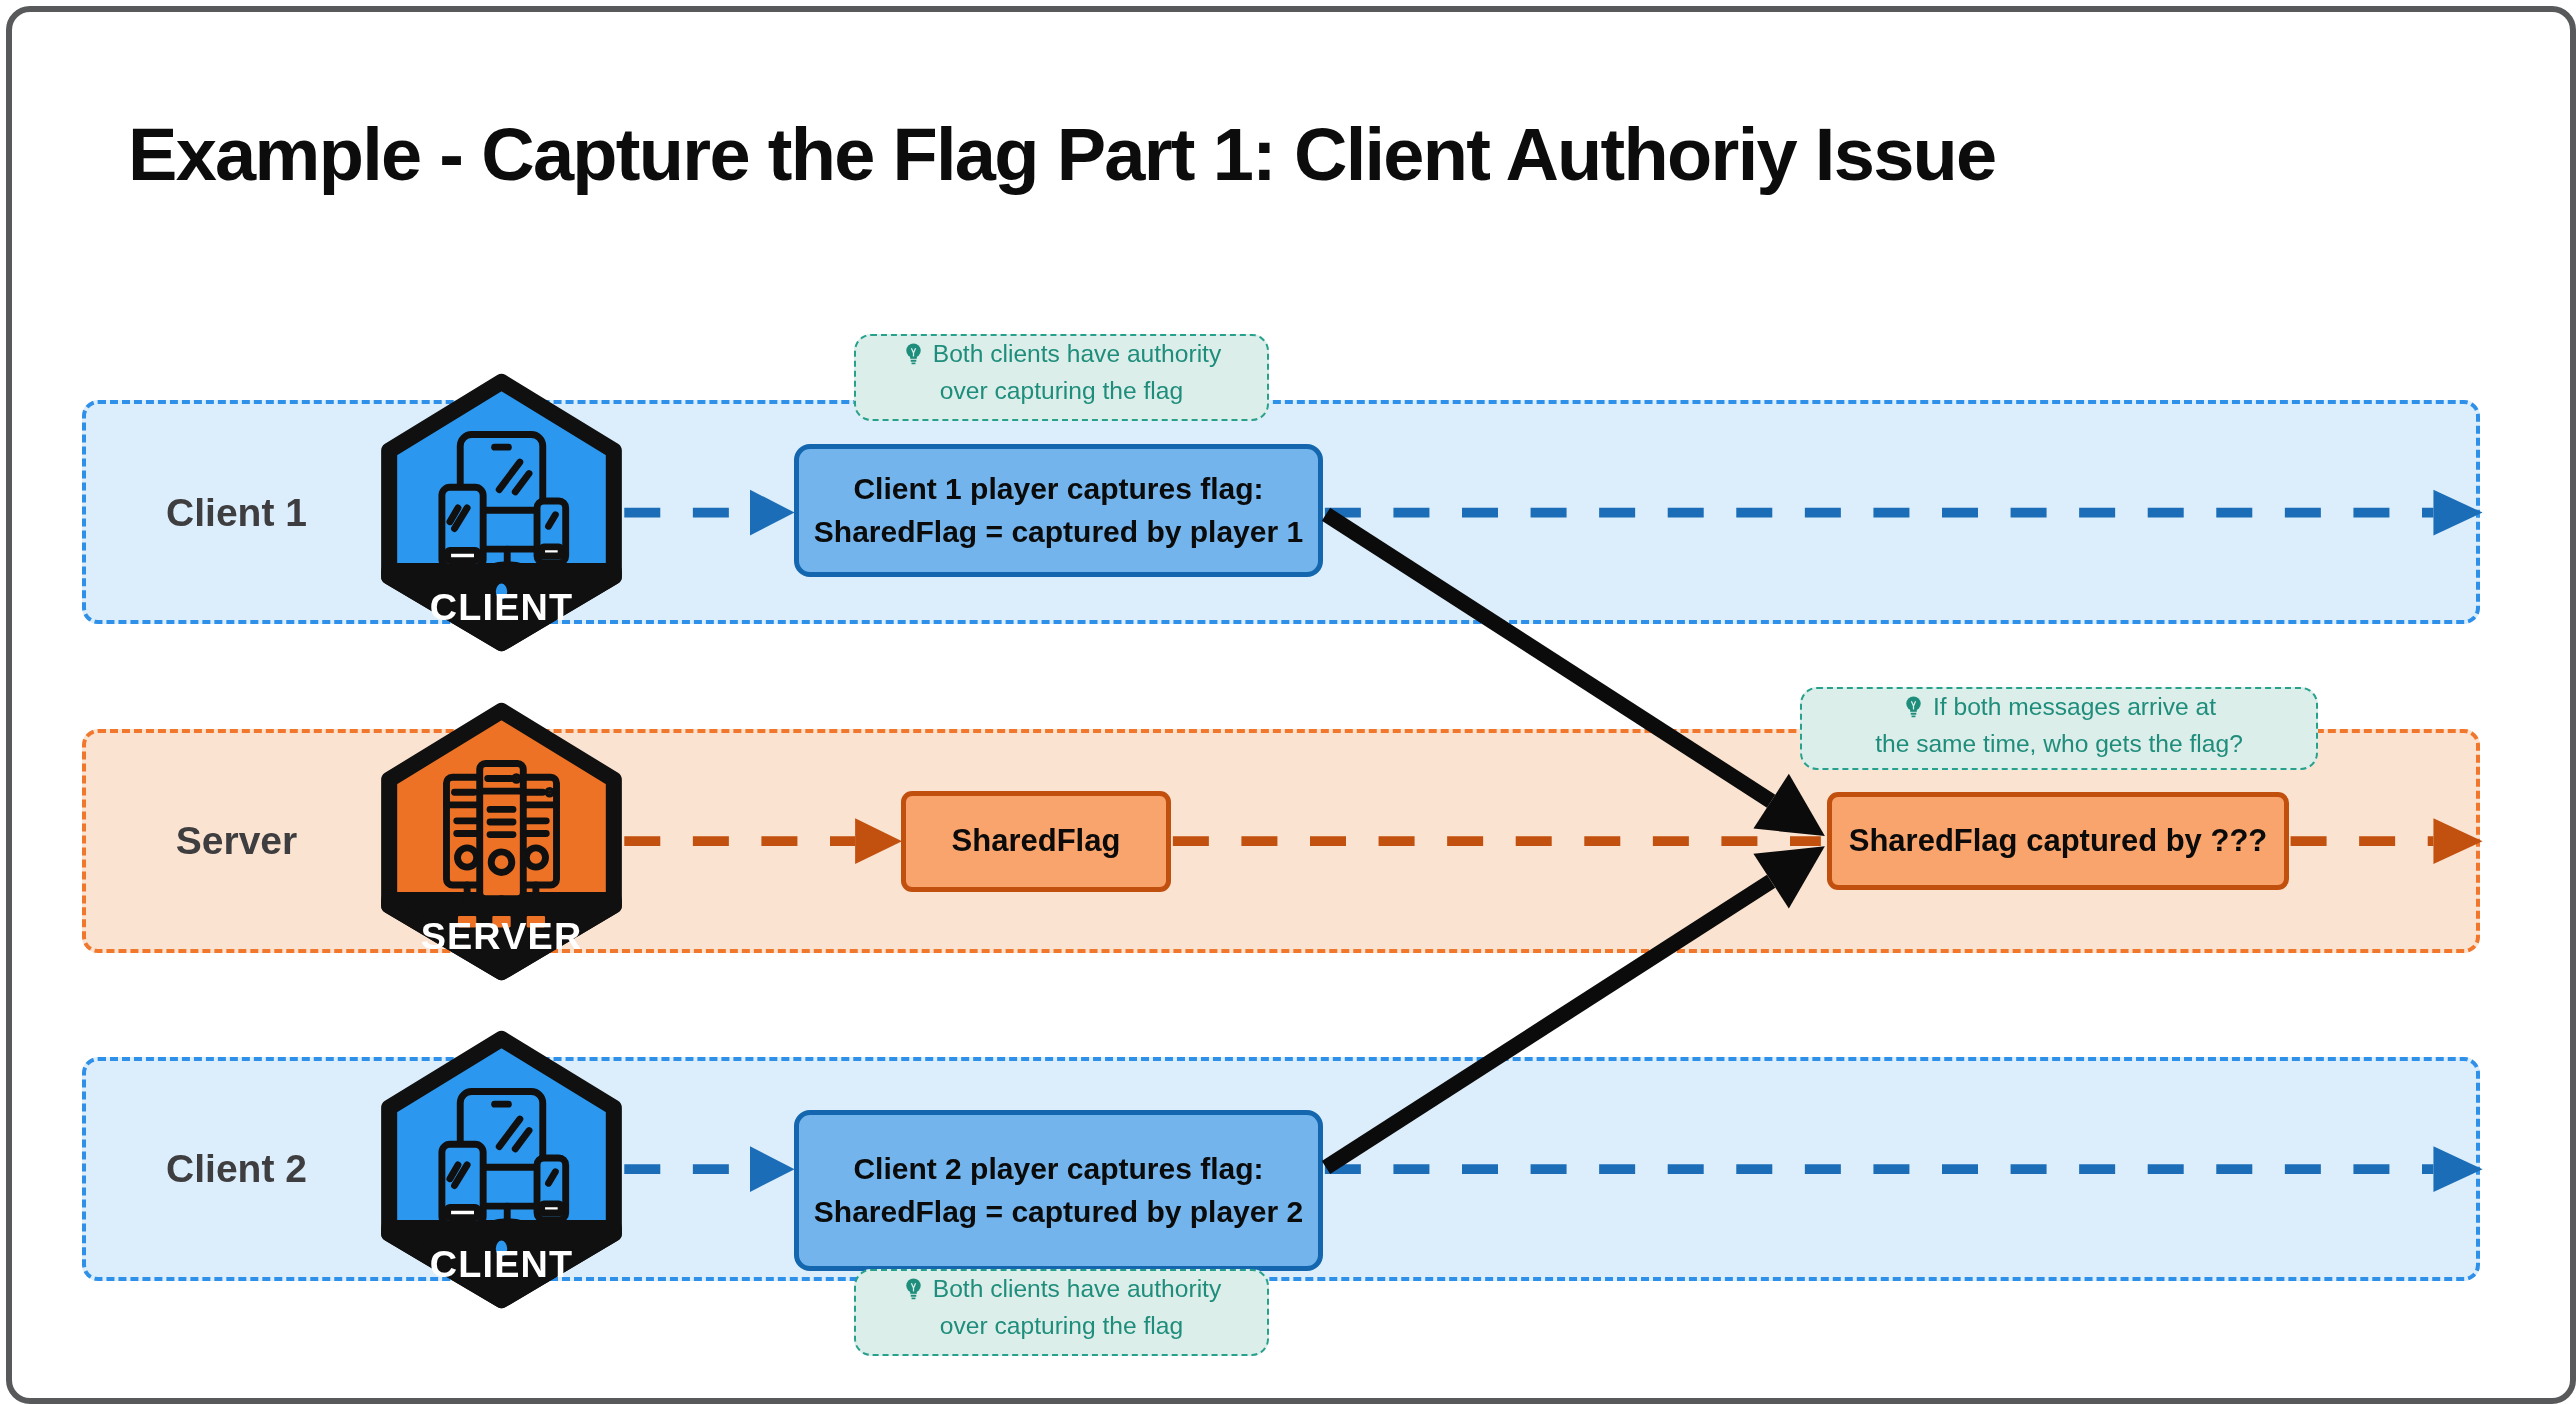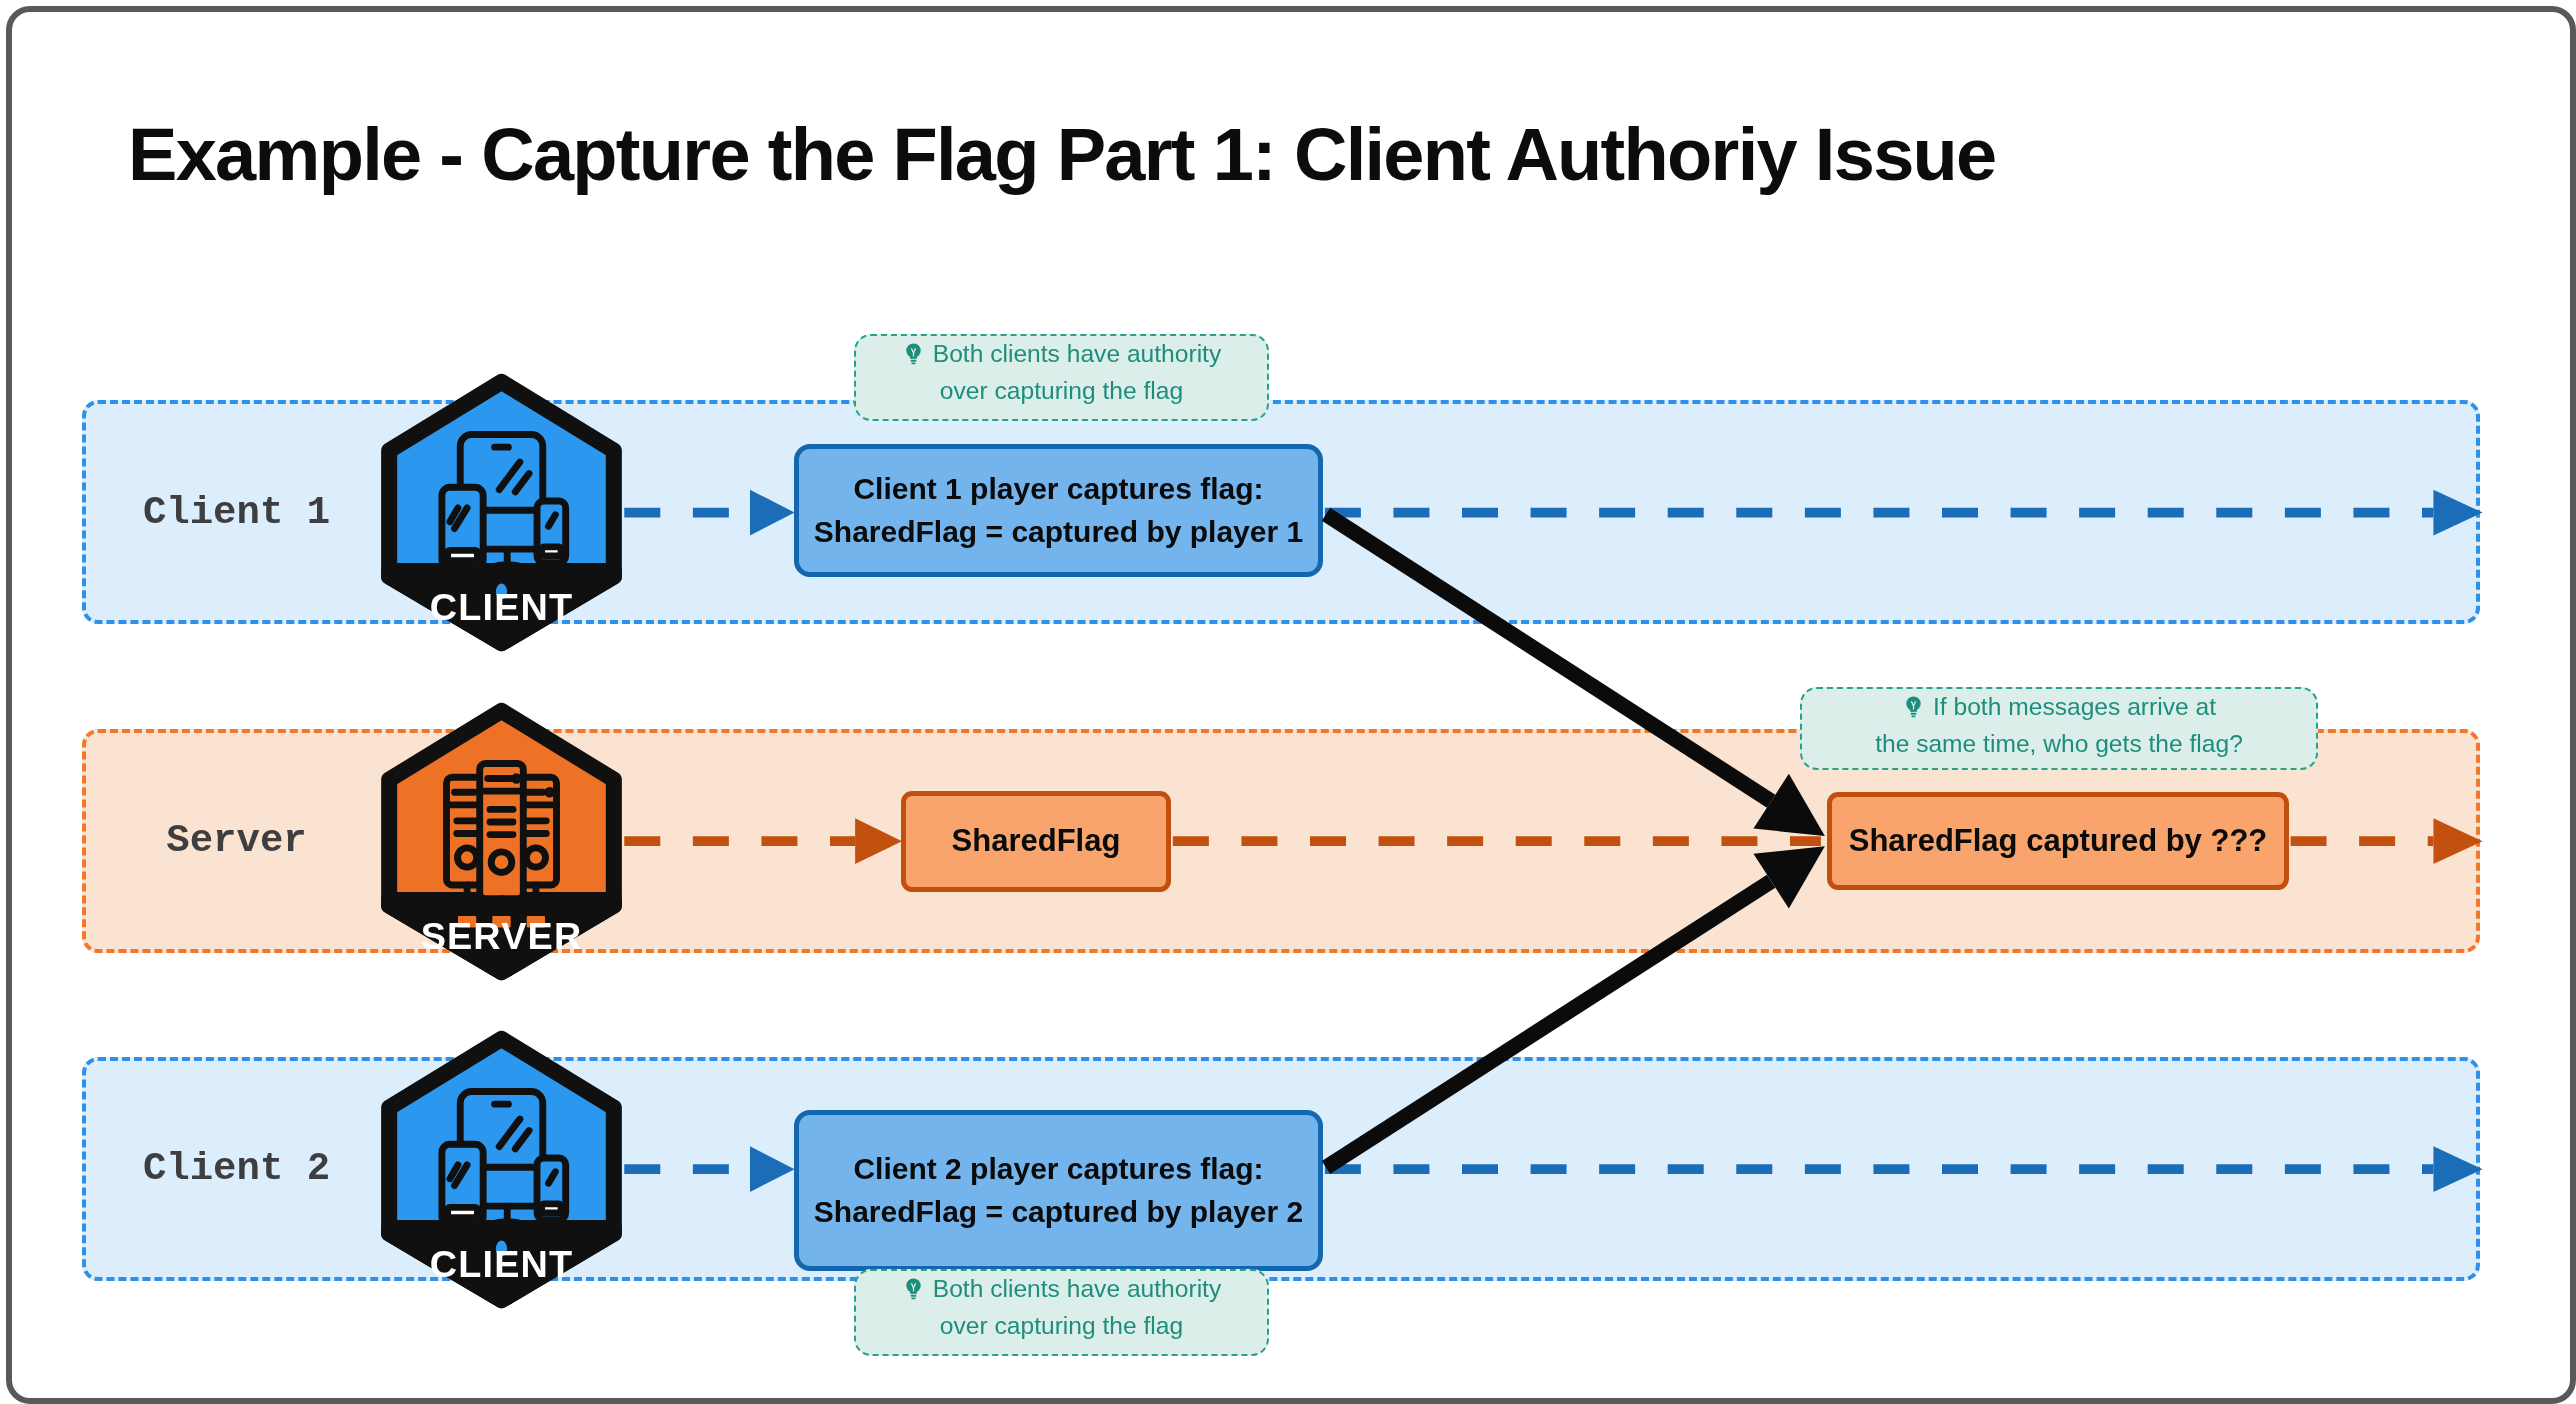--- a/index.html
+++ b/index.html
@@ -9,21 +9,21 @@
          border:6.3px solid #58595b;border-radius:24px;background:#ffffff;}
   .title{position:absolute;left:128px;top:112px;font-size:74px;font-weight:800;
          letter-spacing:-1.7px;color:#0c0c0c;white-space:nowrap;}
   
   .lane{position:absolute;left:82px;width:2398px;height:224px;border-radius:16px;
         border:4px dashed;box-sizing:border-box;z-index:1;}
   .lane.client{background:#dceefb;border-color:#2e90e9;}
   .lane.server{background:#fbe3d1;border-color:#f1772c;}
   .lane1{top:400px;} .lane2{top:729px;} .lane3{top:1057px;}
   .lane-label{position:absolute;left:91px;width:291px;text-align:center;top:50%;
-        transform:translateY(-50%);font-size:39px;font-weight:700;color:#3e3e40;z-index:2;font-family:Liberation Mono, monospace;}
+        transform:translateY(-50%);font-size:39px;font-weight:700;color:#3e3e40;z-index:2;}
   
   .badge{position:absolute;left:380px;width:243px;height:281px;z-index:3;}
   .badge1{top:372px;} .badge2{top:701px;} .badge3{top:1029px;}
   
   .msgbox{position:absolute;display:flex;flex-direction:column;justify-content:center;
         align-items:center;text-align:center;font-weight:700;color:#0b0b0b;
         box-sizing:border-box;z-index:4;line-height:1.42;}
   .msgbox.blue{background:#72b4eb;border:5.1px solid #1467ae;border-radius:16px;font-size:30px;}
   .msgbox.orange{background:#f8a46c;border:5.7px solid #c1500f;border-radius:11px;font-size:31px;}
   .box-c1{left:794px;top:444px;width:529px;height:133px;}

